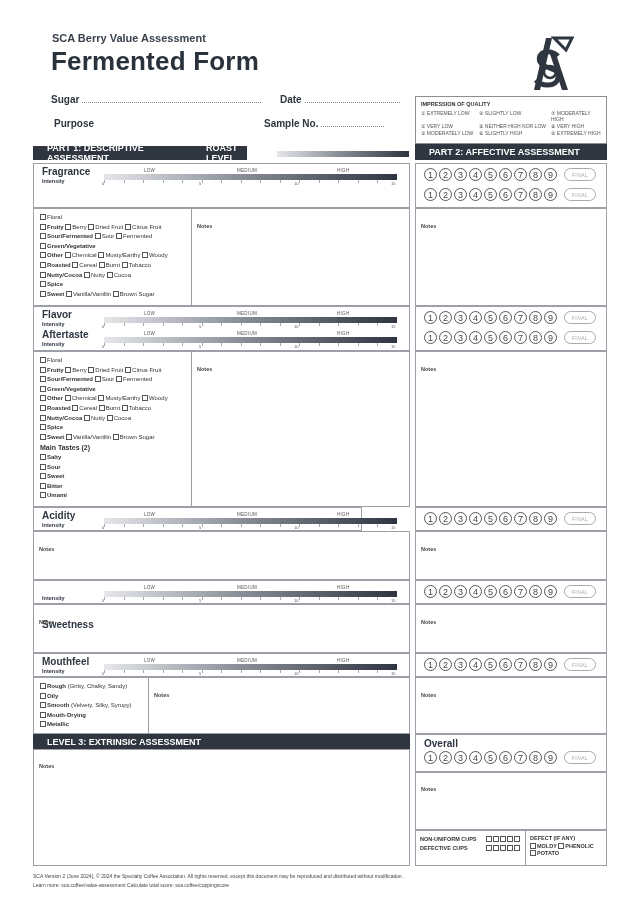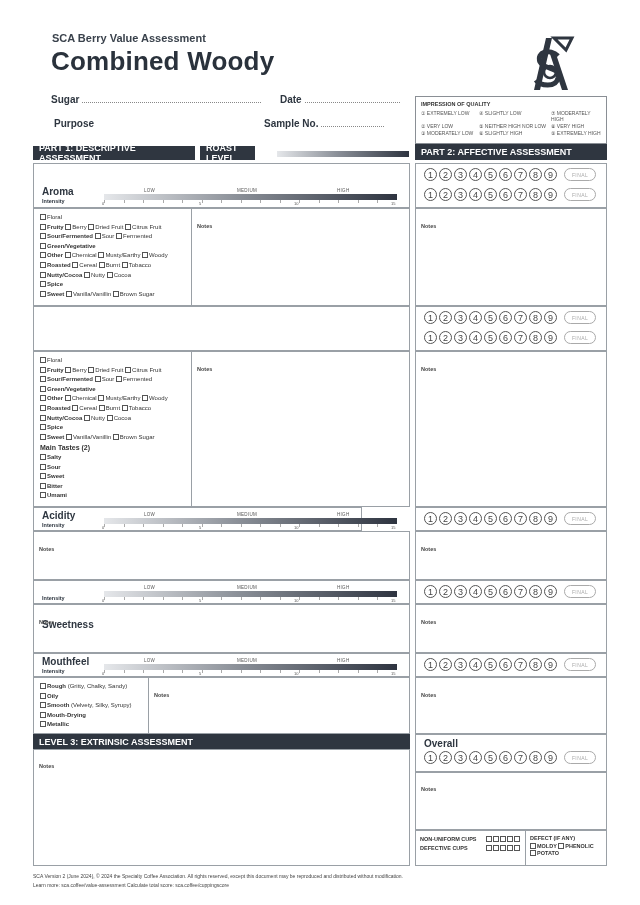--- a/index.html
+++ b/index.html
@@ -7,21 +7,21 @@
   body { font-family: "Liberation Sans", sans-serif; color: #2e3640; position: relative; }
   .abs { position: absolute; }
   .subtitle { left: 52px; top: 32px; font-size: 11px; font-weight: bold; color: #3a424c; }
   .title { left: 51px; top: 46px; font-size: 26px; font-weight: bold; color: #2a323c; letter-spacing: 0.2px; }
   .field { font-size: 10px; font-weight: bold; color: #2e3640; display: flex; align-items: baseline; }
   .field .dots { flex: 1; border-bottom: 1px dotted #888; margin-left: 3px; height: 8px; }
   .logo { left: 520px; top: 34px; width: 56px; height: 56px; }
   .iq { left: 415px; top: 96px; width: 192px; height: 48px; border: 1px solid #8a8f95; padding: 4px 5px; }
   .iq-title { font-size: 5.5px; font-weight: bold; color: #333; margin-bottom: 3px; }
   .iq-grid { display: grid; grid-template-columns: 58px 72px 1fr; font-size: 5px; color: #555; row-gap: 1px; }
-  .bar { background: #2f3640; color: #fff; font-weight: bold; font-size: 9px; display: flex; align-items: center; padding-left: 6px; height: 14px; }
+  .bar { background: #2f3640; color: #fff; font-weight: bold; font-size: 9px; display: flex; align-items: center; padding-left: 14px; height: 14px; }
   .box { border: 1px solid #9aa0a6; }
   .scale-row { position: absolute; left: 0; width: 100%; height: 20px; }
   .sc-name { position: absolute; left: 8px; font-size: 10px; font-weight: bold; color: #2e3640; }
   .sc-int { position: absolute; left: 8px; font-size: 5.5px; font-weight: bold; color: #2e3640; }
   .grad { position: absolute; left: 70px; width: 293px; height: 6px; background: linear-gradient(to right, #e5e7ea, #8c9199 45%, #2e3440); }
   .ticks { position: absolute; left: 70px; width: 293px; height: 3px; background: repeating-linear-gradient(to right, #aaa 0 1px, transparent 1px 19.53px); }
   .lvl { position: absolute; font-size: 4.5px; color: #555; letter-spacing: 0.3px; }
   .num { position: absolute; font-size: 4px; color: #555; }
   .notes-lbl { font-size: 5.5px; font-weight: bold; color: #444; }
   .cb-list { font-size: 6px; color: #333; line-height: 9.6px; }
@@ -30,21 +30,21 @@
   .circles { display: flex; align-items: center; gap: 2px; }
   .circ { width: 13px; height: 13px; border: 1px solid #555; border-radius: 50%; font-size: 9px; display: flex; align-items: center; justify-content: center; color: #444; }
   .final { margin-left: 5px; width: 32px; height: 13px; border: 1px solid #aaa; border-radius: 7px; font-size: 5px; color: #aaa; display: flex; align-items: center; justify-content: center; letter-spacing: 0.4px; }
   .footer { left: 33px; top: 872px; font-size: 5px; color: #444; line-height: 9px; }
   .small { font-size: 5.5px; color: #333; }
 </style>
 </head>
 <body>
 
 <div class="abs subtitle">SCA Berry Value Assessment</div>
-<div class="abs title">Combined Woody</div>
+<div class="abs title">Fermented Form</div>
 
 <div class="abs field" style="left:51px;top:94px;width:210px;">
   <span>Sugar</span>
     <span class="dots"></span>
 </div>
 <div class="abs field" style="left:280px;top:94px;width:120px;">
   <span>Date</span>
     <span class="dots"></span>
 </div>
 <div class="abs field" style="left:51px;top:118px;width:210px;flex-direction:column;">
@@ -73,27 +73,27 @@
     <span>② VERY LOW</span>
     <span>⑤ NEITHER HIGH NOR LOW</span>
     <span>⑧ VERY HIGH</span>
     <span>③ MODERATELY LOW</span>
     <span>⑥ SLIGHTLY HIGH</span>
     <span>⑨ EXTREMELY HIGH</span>
   </div>
 </div>
 
 <div class="abs bar" style="left:33px;top:146px;width:162px;">PART 1: DESCRIPTIVE ASSESSMENT</div>
-<div class="abs bar" style="left:200px;top:146px;width:55px;">ROAST LEVEL</div>
+<div class="abs bar" style="left:192px;top:146px;width:55px;">ROAST LEVEL</div>
 <div class="abs" style="left:277px;top:151px;width:132px;height:6px;background:linear-gradient(to right,#e5e7ea,#8c9199 45%,#2e3440);"></div>
 <div class="abs bar" style="left:415px;top:144px;width:192px;height:16px;">PART 2: AFFECTIVE ASSESSMENT</div>
 
 <div class="abs box" style="left:33px;top:163px;width:377px;height:45px;">
-  <div class="scale-row" style="top:22px;">
-    <span class="sc-name" style="top:0;">Aroma</span>
+  <div class="scale-row" style="top:2px;">
+    <span class="sc-name" style="top:0;">Fragrance</span>
     <span class="sc-int" style="top:12px;">Intensity</span>
     <span class="lvl" style="left:110px;top:2px;">LOW</span>
     <span class="lvl" style="left:203px;top:2px;">MEDIUM</span>
     <span class="lvl" style="left:303px;top:2px;">HIGH</span>
     <div class="grad" style="top:8px;"></div>
     <div class="ticks" style="top:14px;"></div>
     <span class="num" style="left:68px;top:15px;">0</span>
     <span class="num" style="left:165px;top:15px;">5</span>
     <span class="num" style="left:260px;top:15px;">10</span>
     <span class="num" style="left:357px;top:15px;">15</span>
@@ -111,20 +111,46 @@
     <div><span class="cb"></span><span class="bold">Nutty/Cocoa</span> <span class="cb"></span><span>Nutty</span> <span class="cb"></span><span>Cocoa</span></div>
     <div><span class="cb"></span><span class="bold">Spice</span></div>
     <div><span class="cb"></span><span class="bold">Sweet</span> <span class="cb"></span><span>Vanilla/Vanillin</span> <span class="cb"></span><span>Brown Sugar</span></div>
   </div>
 </div>
 <div class="abs box" style="left:191px;top:208px;width:219px;height:98px;padding:5px;">
   <span class="notes-lbl">Notes</span>
 </div>
 
 <div class="abs box" style="left:33px;top:306px;width:377px;height:45px;">
+  <div class="scale-row" style="top:2px;">
+    <span class="sc-name" style="top:0;">Flavor</span>
+    <span class="sc-int" style="top:12px;">Intensity</span>
+    <span class="lvl" style="left:110px;top:2px;">LOW</span>
+    <span class="lvl" style="left:203px;top:2px;">MEDIUM</span>
+    <span class="lvl" style="left:303px;top:2px;">HIGH</span>
+    <div class="grad" style="top:8px;"></div>
+    <div class="ticks" style="top:14px;"></div>
+    <span class="num" style="left:68px;top:15px;">0</span>
+    <span class="num" style="left:165px;top:15px;">5</span>
+    <span class="num" style="left:260px;top:15px;">10</span>
+    <span class="num" style="left:357px;top:15px;">15</span>
+  </div>
+  <div class="scale-row" style="top:22px;">
+    <span class="sc-name" style="top:0;">Aftertaste</span>
+    <span class="sc-int" style="top:12px;">Intensity</span>
+    <span class="lvl" style="left:110px;top:2px;">LOW</span>
+    <span class="lvl" style="left:203px;top:2px;">MEDIUM</span>
+    <span class="lvl" style="left:303px;top:2px;">HIGH</span>
+    <div class="grad" style="top:8px;"></div>
+    <div class="ticks" style="top:14px;"></div>
+    <span class="num" style="left:68px;top:15px;">0</span>
+    <span class="num" style="left:165px;top:15px;">5</span>
+    <span class="num" style="left:260px;top:15px;">10</span>
+    <span class="num" style="left:357px;top:15px;">15</span>
+  </div>
 </div>
 
 <div class="abs box" style="left:33px;top:351px;width:159px;height:156px;padding:4px 6px;">
   <div class="cb-list">
     <div><span class="cb"></span><span>Floral</span></div>
     <div><span class="cb"></span><span class="bold">Fruity</span> <span class="cb"></span><span>Berry</span> <span class="cb"></span><span>Dried Fruit</span> <span class="cb"></span><span>Citrus Fruit</span></div>
     <div><span class="cb"></span><span class="bold">Sour/Fermented</span> <span class="cb"></span><span>Sour</span> <span class="cb"></span><span>Fermented</span></div>
     <div><span class="cb"></span><span class="bold">Green/Vegetative</span></div>
     <div><span class="cb"></span><span class="bold">Other</span> <span class="cb"></span><span>Chemical</span> <span class="cb"></span><span>Musty/Earthy</span> <span class="cb"></span><span>Woody</span></div>
     <div><span class="cb"></span><span class="bold">Roasted</span> <span class="cb"></span><span>Cereal</span> <span class="cb"></span><span>Burnt</span> <span class="cb"></span><span>Tobacco</span></div>

